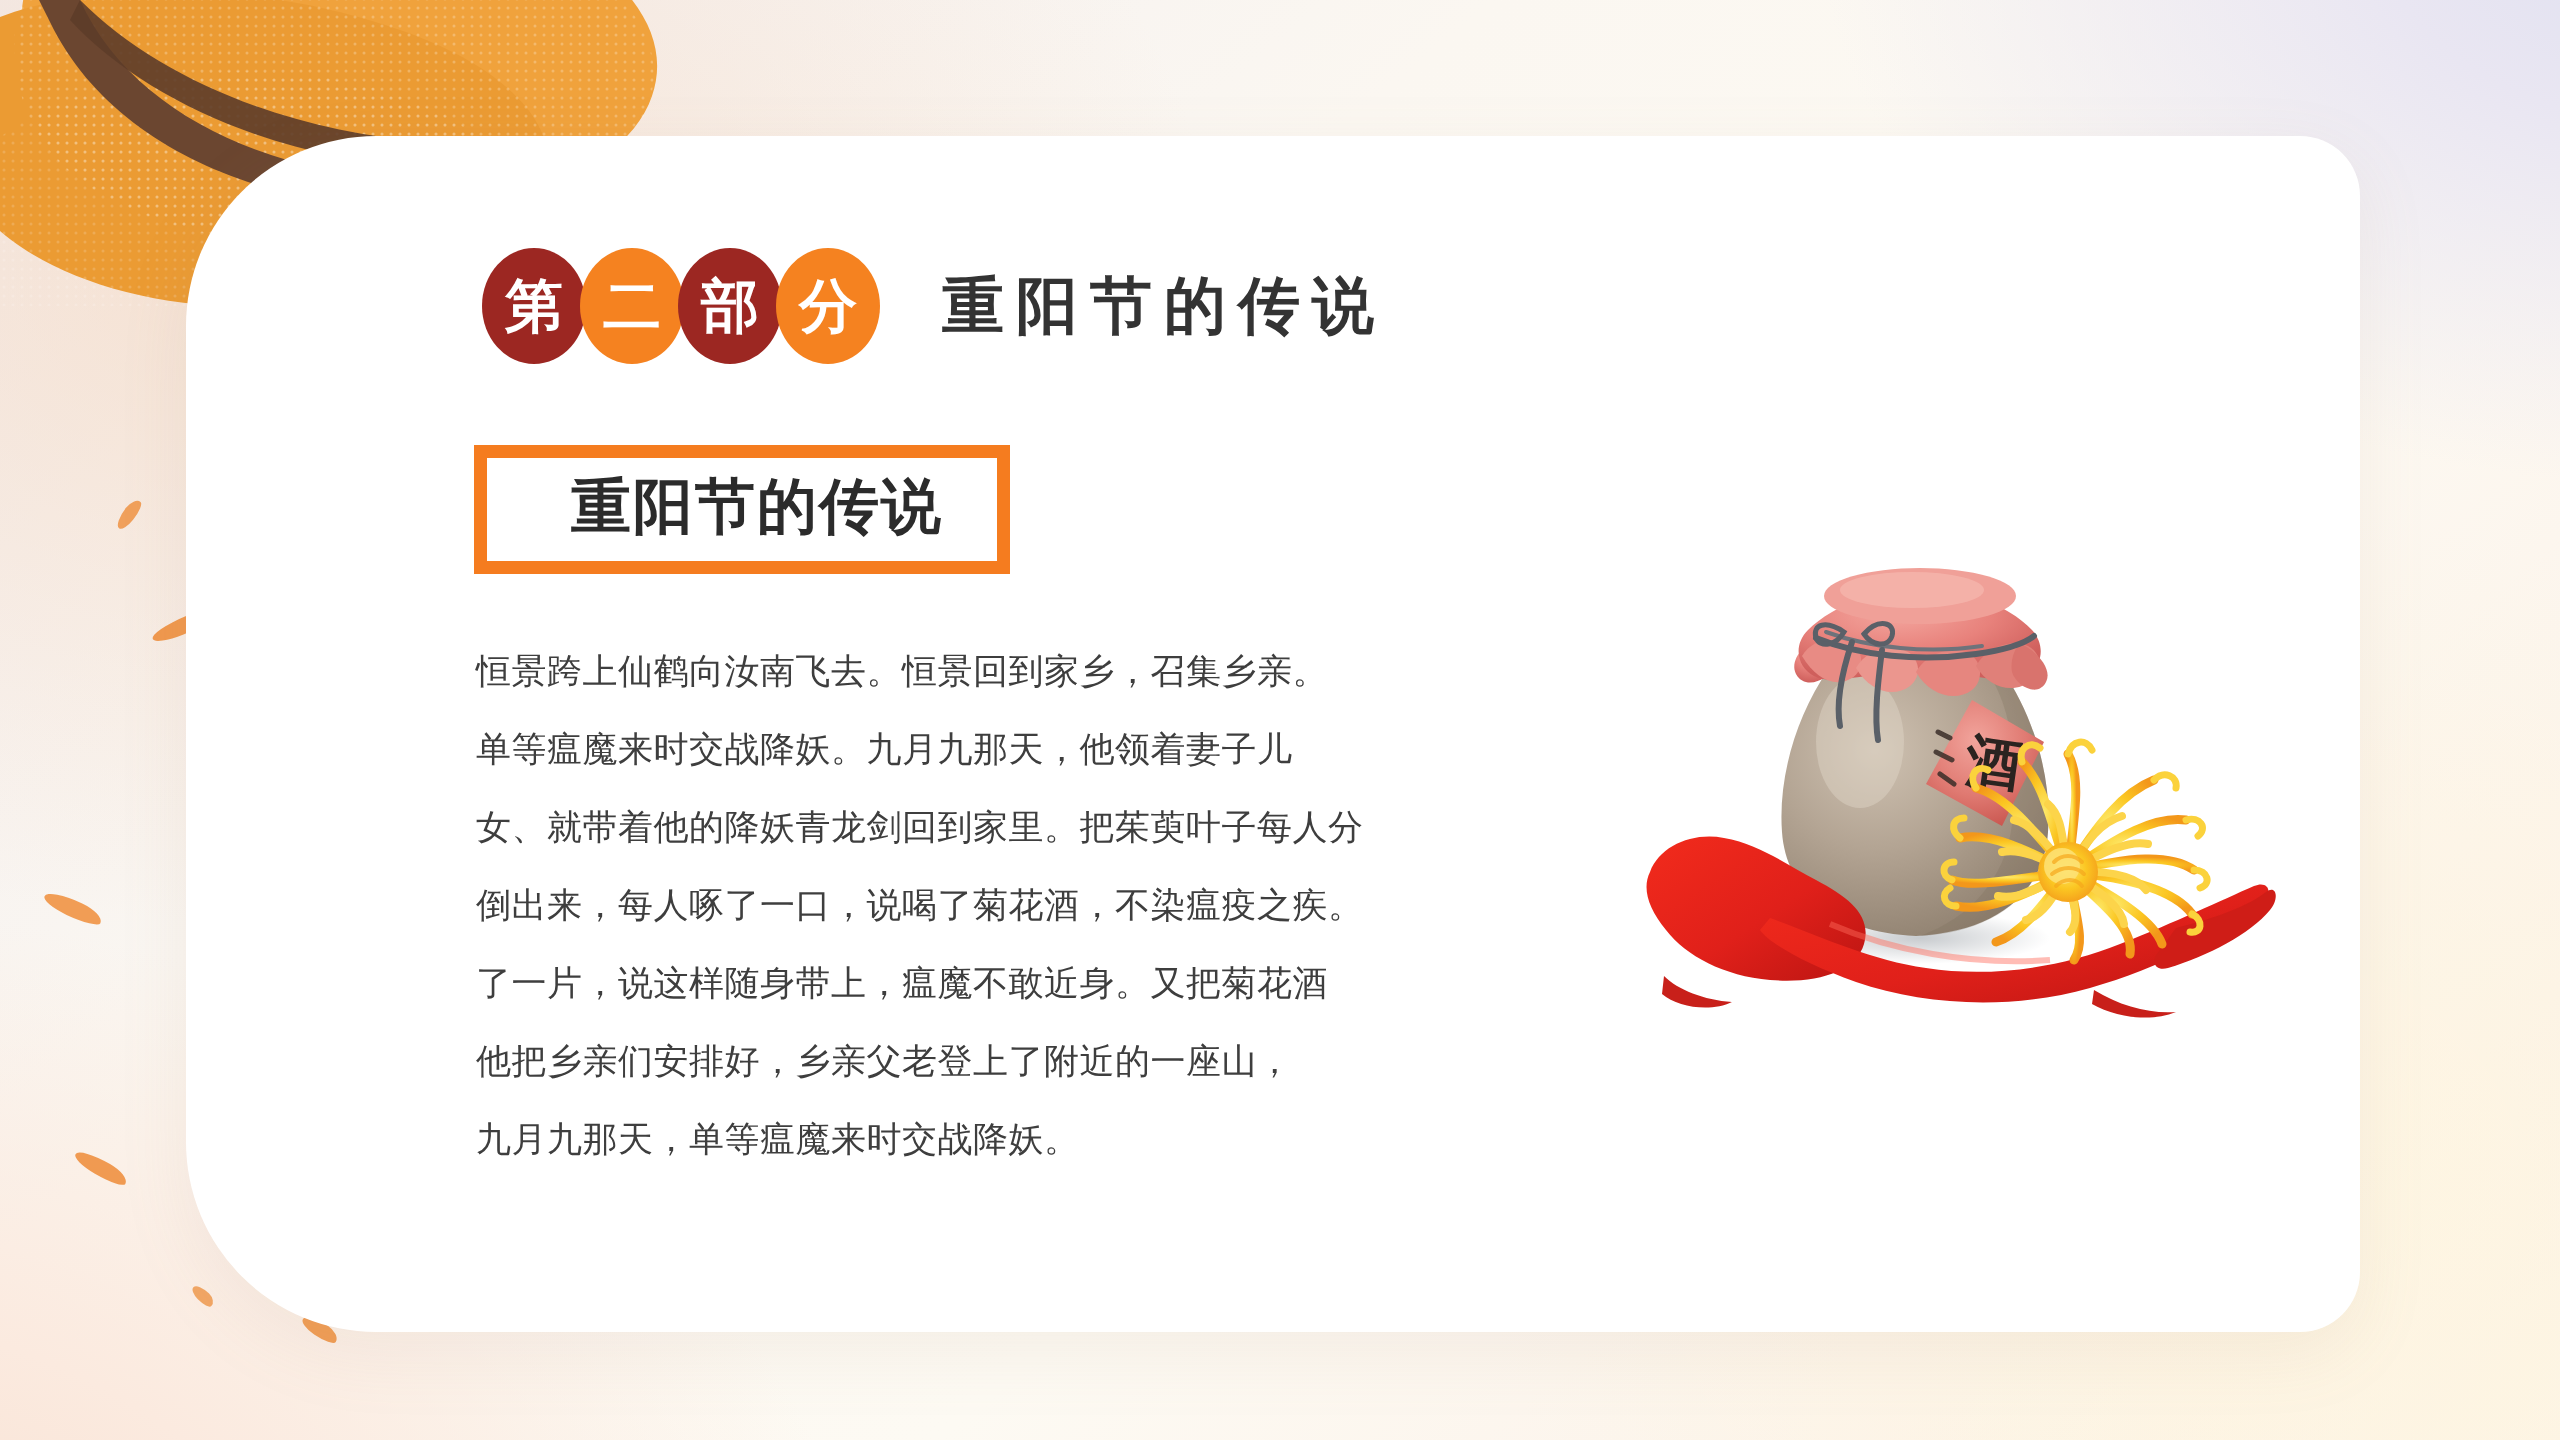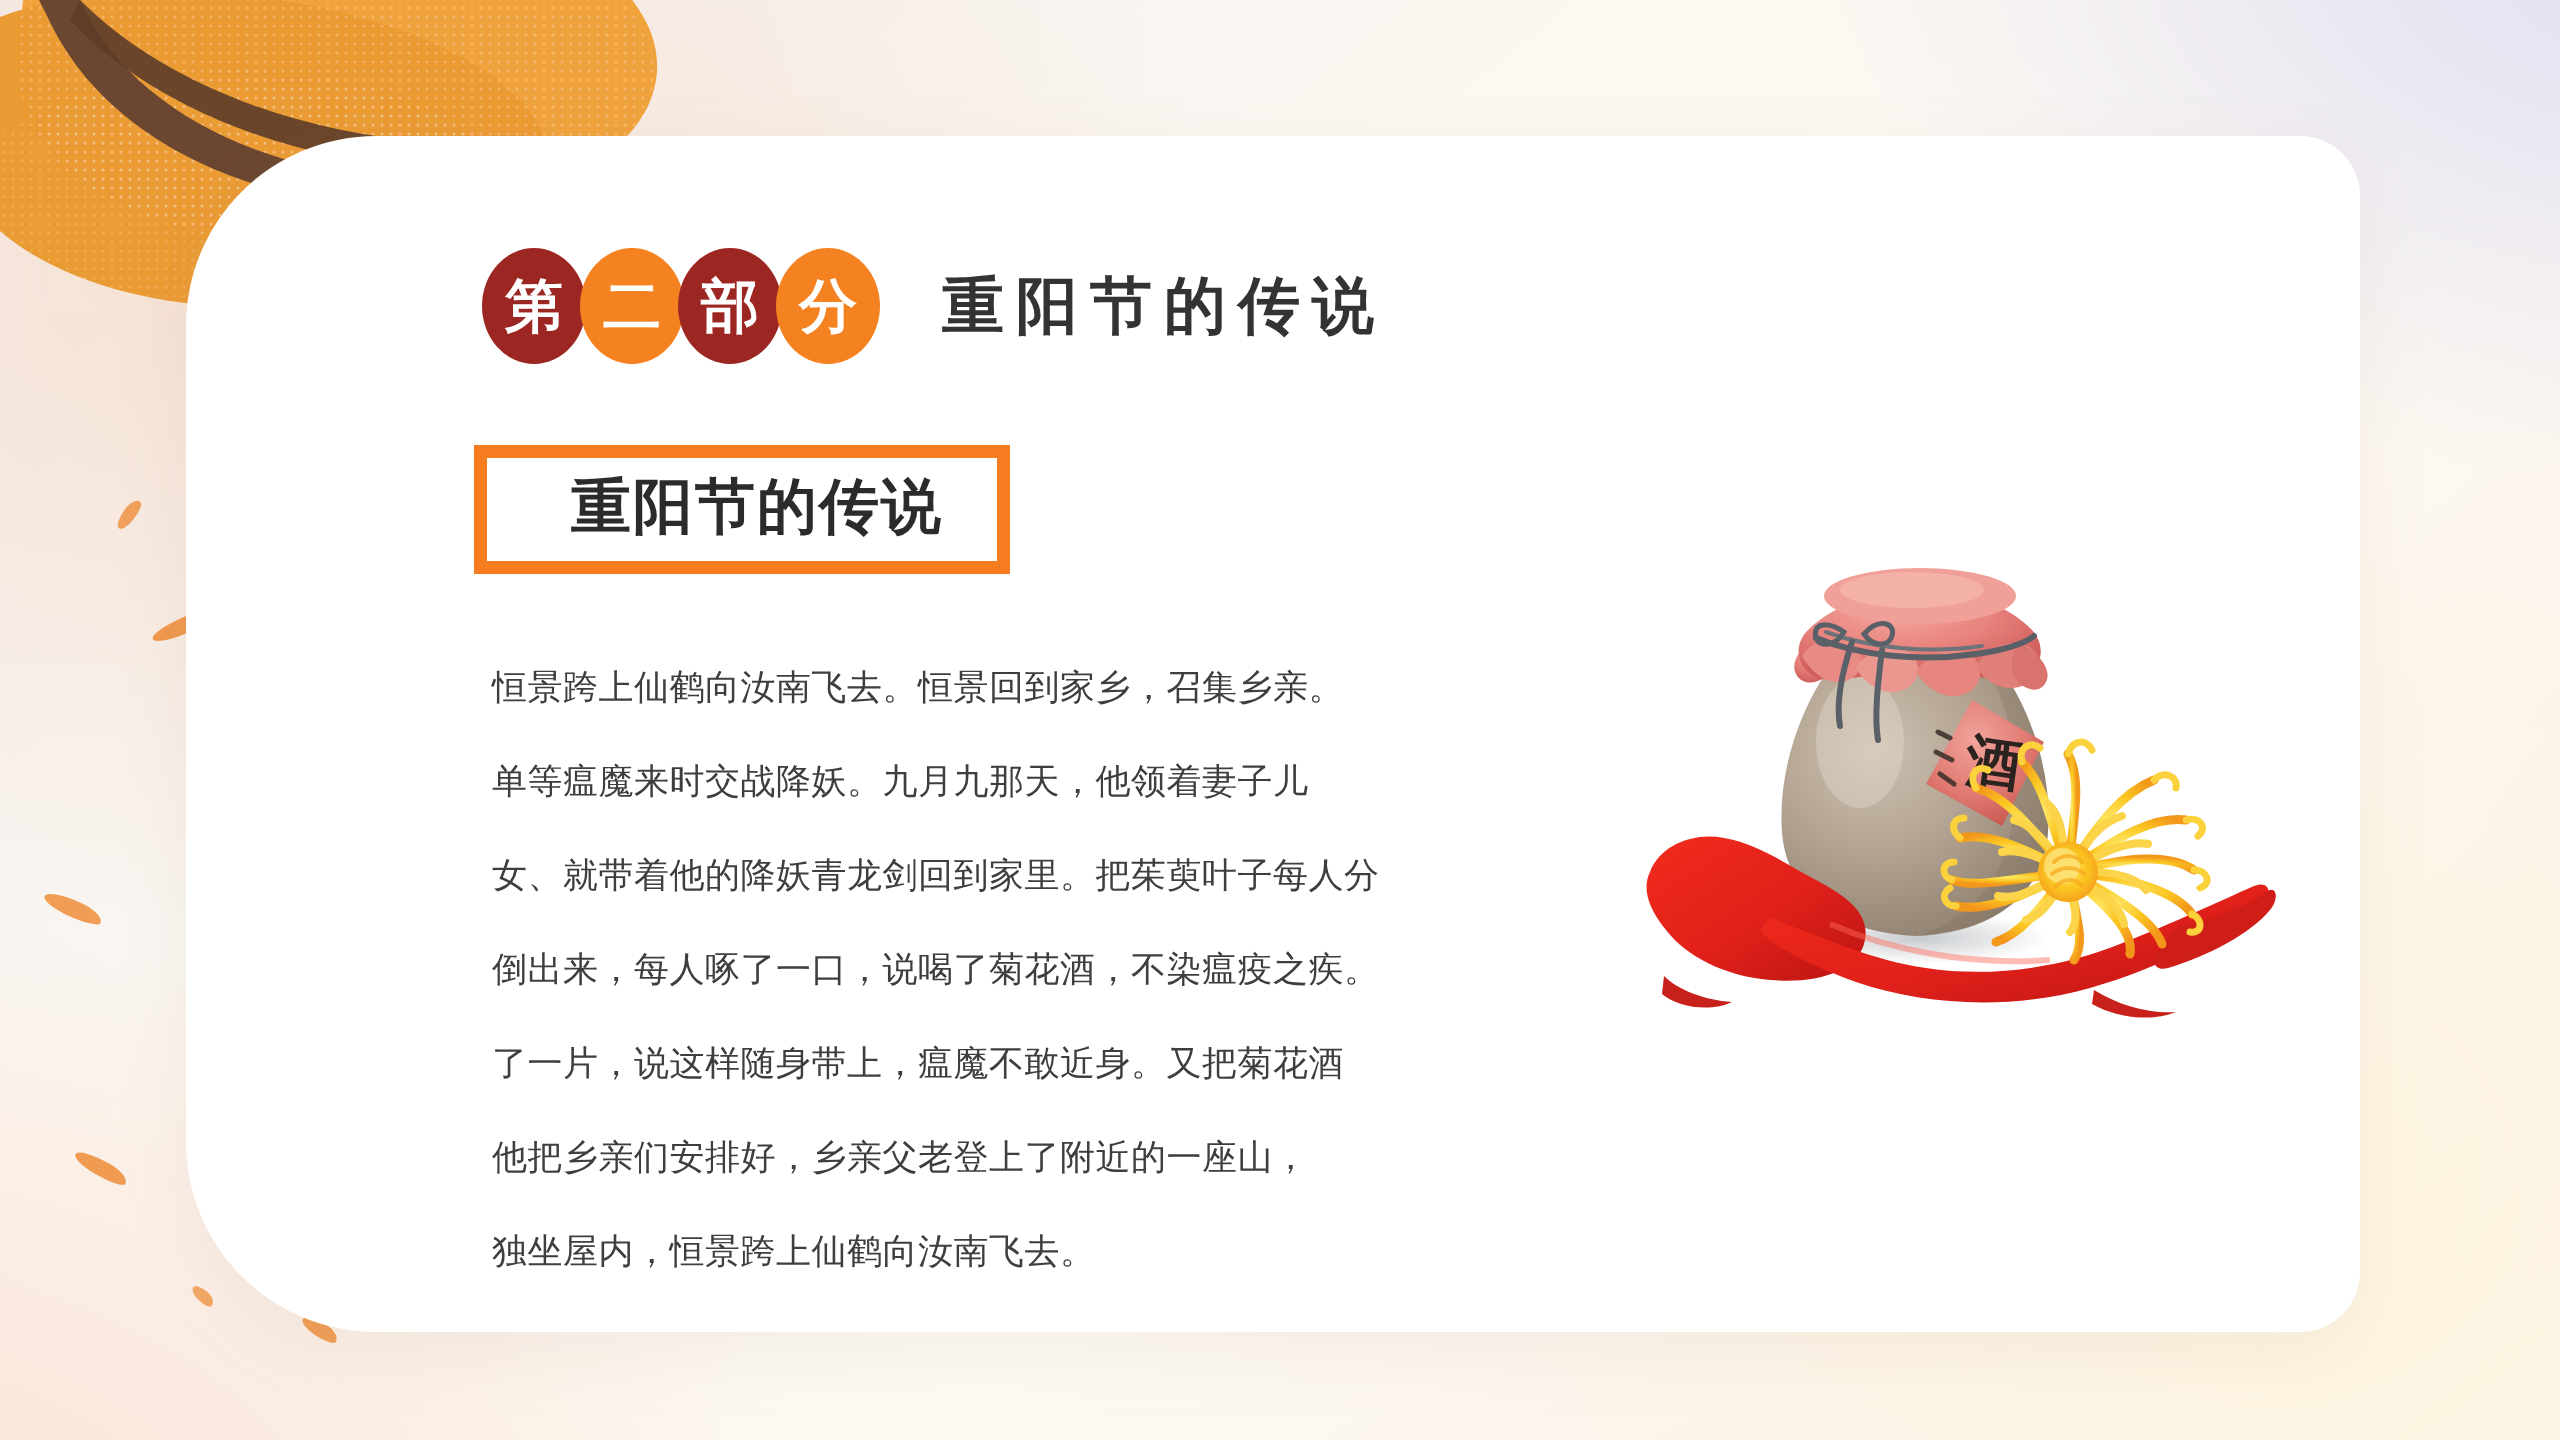--- a/index.html
+++ b/index.html
@@ -71,21 +71,21 @@
   .subtitle-text{
     color:#2b2b2b;font-size:60px;font-weight:700;letter-spacing:2px;
     white-space:nowrap;line-height:1.18;
   }
 
   
   .body-copy{
     position:absolute;left:476px;top:632px;width:1100px;
     color:#3e3e3e;font-size:35px;line-height:78px;letter-spacing:.5px;
   }
-  .body-copy p{margin:16px;}
+  .body-copy p{margin:0;}
 
   
   .illustration{position:absolute;left:1620px;top:520px;width:660px;height:530px;}
   .illustration svg{display:block;width:100%;height:100%;}
 </style>
 </head>
 <body>
 
 <div class="bg-base"></div>
 <div class="bg-wash-a"></div>
@@ -157,21 +157,21 @@
   <div class="subtitle-text">重阳节的传说</div>
 </div>
 
 <div class="body-copy">
   <p>恒景跨上仙鹤向汝南飞去。恒景回到家乡，召集乡亲。</p>
   <p>单等瘟魔来时交战降妖。九月九那天，他领着妻子儿</p>
   <p>女、就带着他的降妖青龙剑回到家里。把茱萸叶子每人分</p>
   <p>倒出来，每人啄了一口，说喝了菊花酒，不染瘟疫之疾。</p>
   <p>了一片，说这样随身带上，瘟魔不敢近身。又把菊花酒</p>
   <p>他把乡亲们安排好，乡亲父老登上了附近的一座山，</p>
-  <p>独坐屋内，恒景跨上仙鹤向汝南飞去。</p>
+  <p>九月九那天，单等瘟魔来时交战降妖。</p>
 </div>
 
 <div class="illustration">
   <svg viewBox="0 0 660 530" xmlns="http://www.w3.org/2000/svg">
     <defs>
       <radialGradient id="jarBody" cx="35%" cy="30%" r="78%">
         <stop offset="0%" stop-color="#cfc2b2"></stop>
         <stop offset="48%" stop-color="#b3a493"></stop>
         <stop offset="100%" stop-color="#8e7f6e"></stop>
       </radialGradient>

